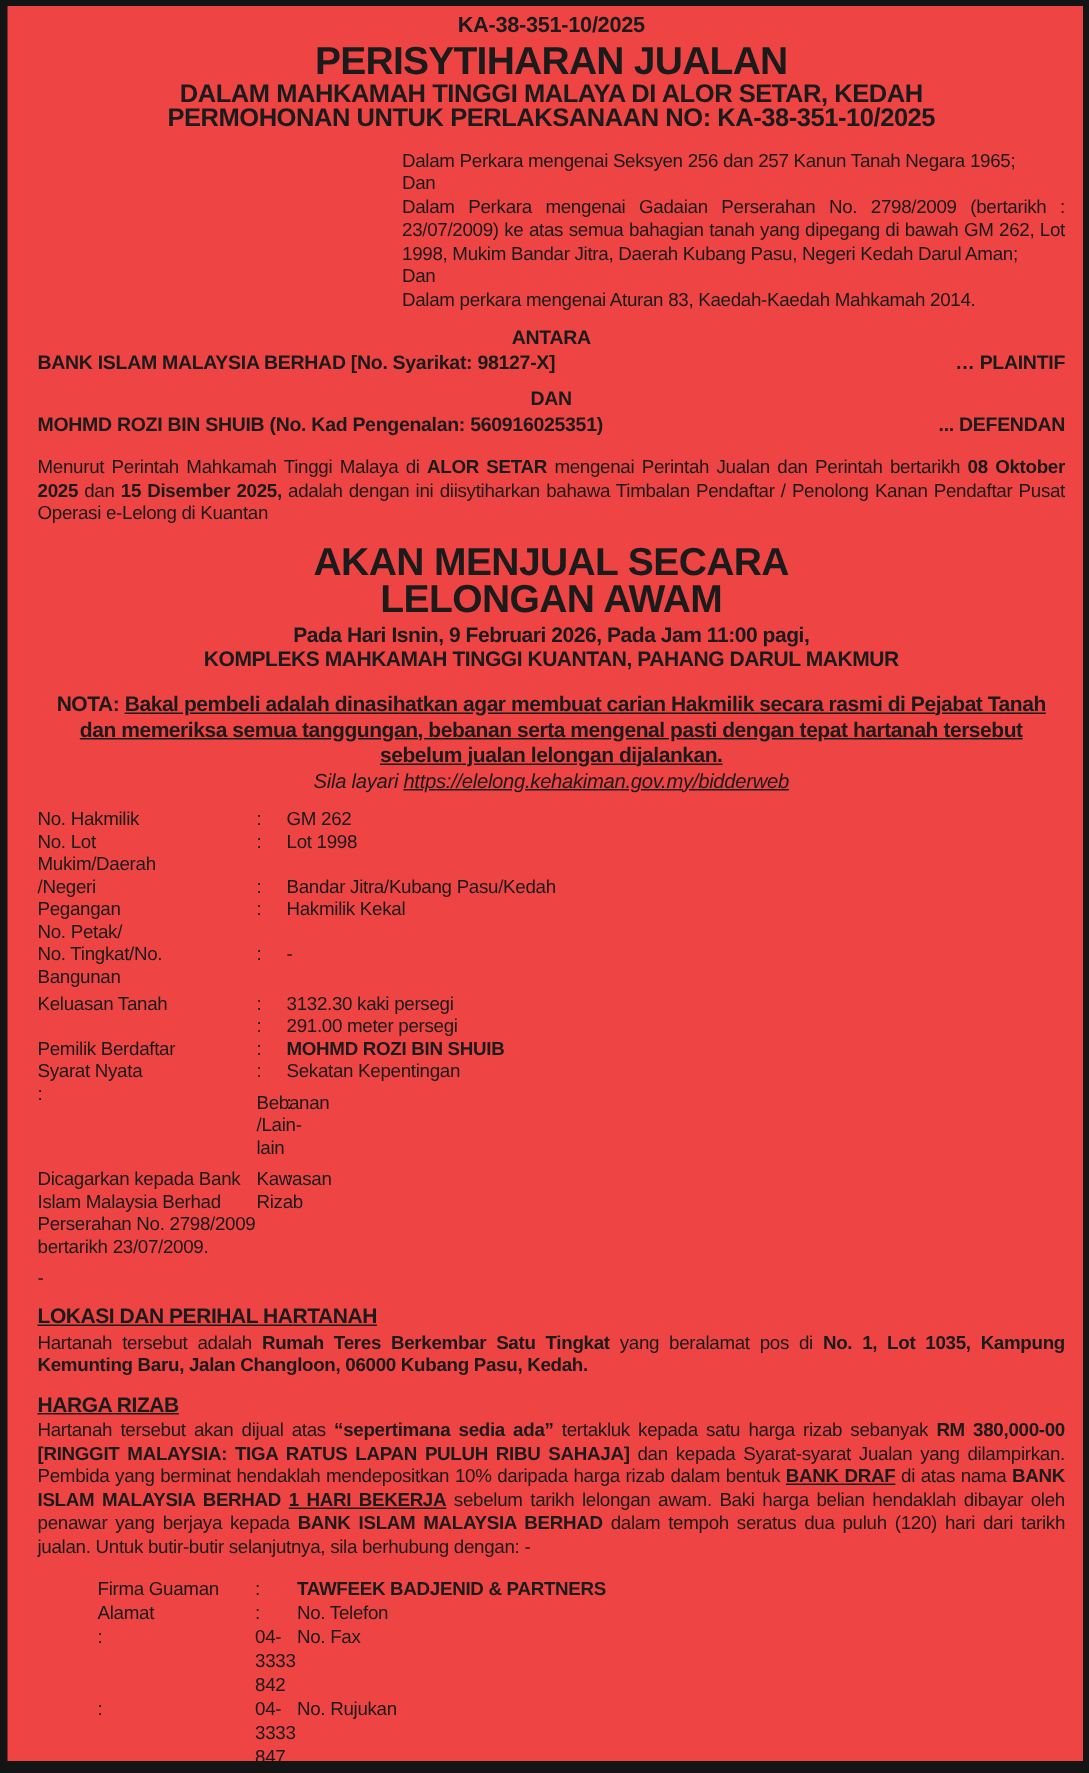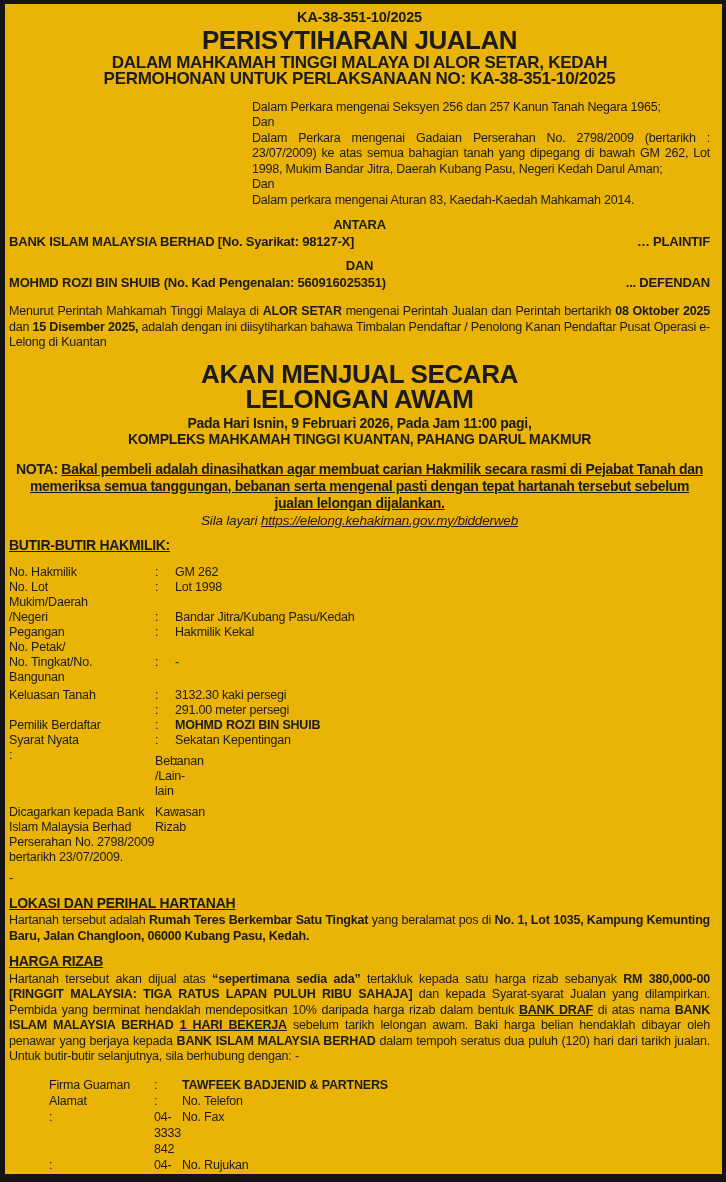--- a/index.html
+++ b/index.html
@@ -1,23 +1,23 @@
 <!DOCTYPE html>
 <html><head>
 <meta charset="utf-8">
 <style>
   html,body{margin:0;padding:0;background:#e8e8e8;}
   .page{
     position:relative;
     width:726px;height:1182px;
     box-sizing:border-box;
-    background:#eab308;
+    background:#ef4444;
     border:4px solid #141414;
     border-left-width:5px;border-right-width:4px;border-bottom-width:8px;
-    padding:6px 12px 4px 4px;
+    padding:6px 12px 4px 20px;
     overflow:hidden;
     font-family:"Liberation Sans","DejaVu Sans",sans-serif;
     color:#1b1b1b;
     font-size:12.5px;
     letter-spacing:-0.2px;
     line-height:15.5px;
   }
   .bold{font-weight:bold;}
   .ul{text-decoration:underline;}
   .case-no{font-size:14.5px;font-weight:bold;text-align:center;}
@@ -76,21 +76,20 @@
   <div class="order-par"><span>Menurut Perintah Mahkamah Tinggi Malaya di </span><span class="bold">ALOR SETAR</span><span> mengenai Perintah Jualan dan Perintah bertarikh </span><span class="bold">08 Oktober 2025</span><span> dan </span><span class="bold">15 Disember 2025,</span><span> adalah dengan ini diisytiharkan bahawa Timbalan Pendaftar / Penolong Kanan Pendaftar Pusat Operasi e-Lelong di Kuantan</span></div>
 
   <div class="sale-big">AKAN MENJUAL SECARA</div>
   <div class="sale-big" style="margin-top:0;">LELONGAN AWAM</div>
   <div class="sale-line first">Pada Hari Isnin, 9 Februari 2026, Pada Jam 11:00 pagi,</div>
   <div class="sale-line">KOMPLEKS MAHKAMAH TINGGI KUANTAN, PAHANG DARUL MAKMUR</div>
 
   <div class="nota"><span>NOTA: </span><span class="ul">Bakal pembeli adalah dinasihatkan agar membuat carian Hakmilik secara rasmi di Pejabat Tanah dan memeriksa semua tanggungan, bebanan serta mengenal pasti dengan tepat hartanah tersebut sebelum jualan  lelongan dijalankan.</span></div>
   <div class="visit"><span>Sila layari </span><span class="ul">https://elelong.kehakiman.gov.my/bidderweb</span></div>
 
-  <div class="sec-heading"><span>BUTIR-BUTIR HAKMILIK:</span></div>
 
   <div class="details">
     <div>No. Hakmilik</div>
     <div>:</div>
     <div>GM 262</div>
 
     <div>No. Lot</div>
     <div>:</div>
     <div>Lot 1998</div>
 

